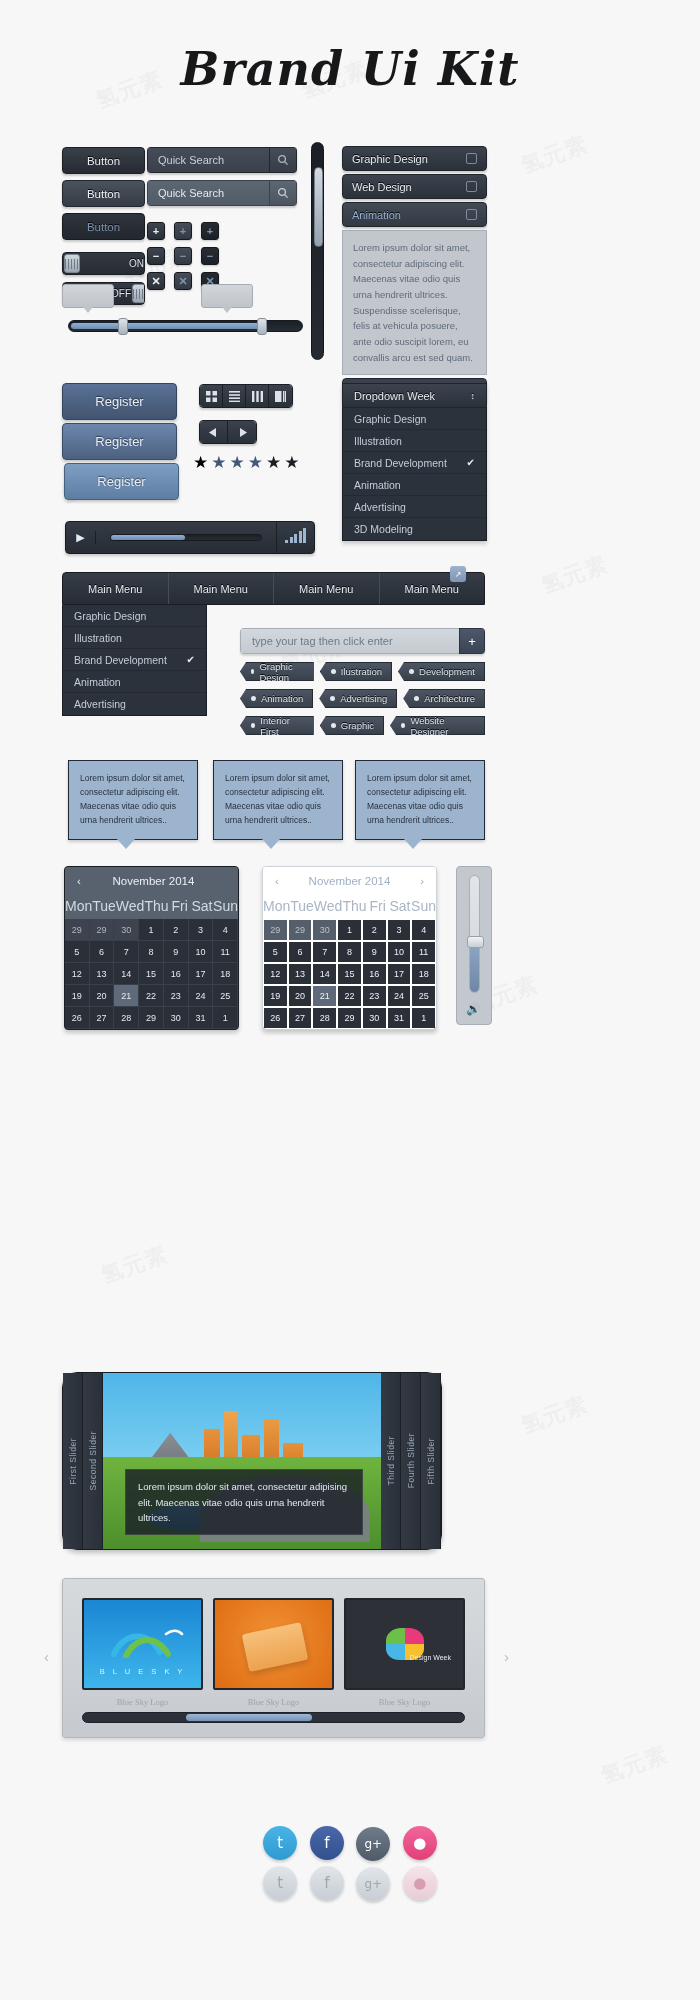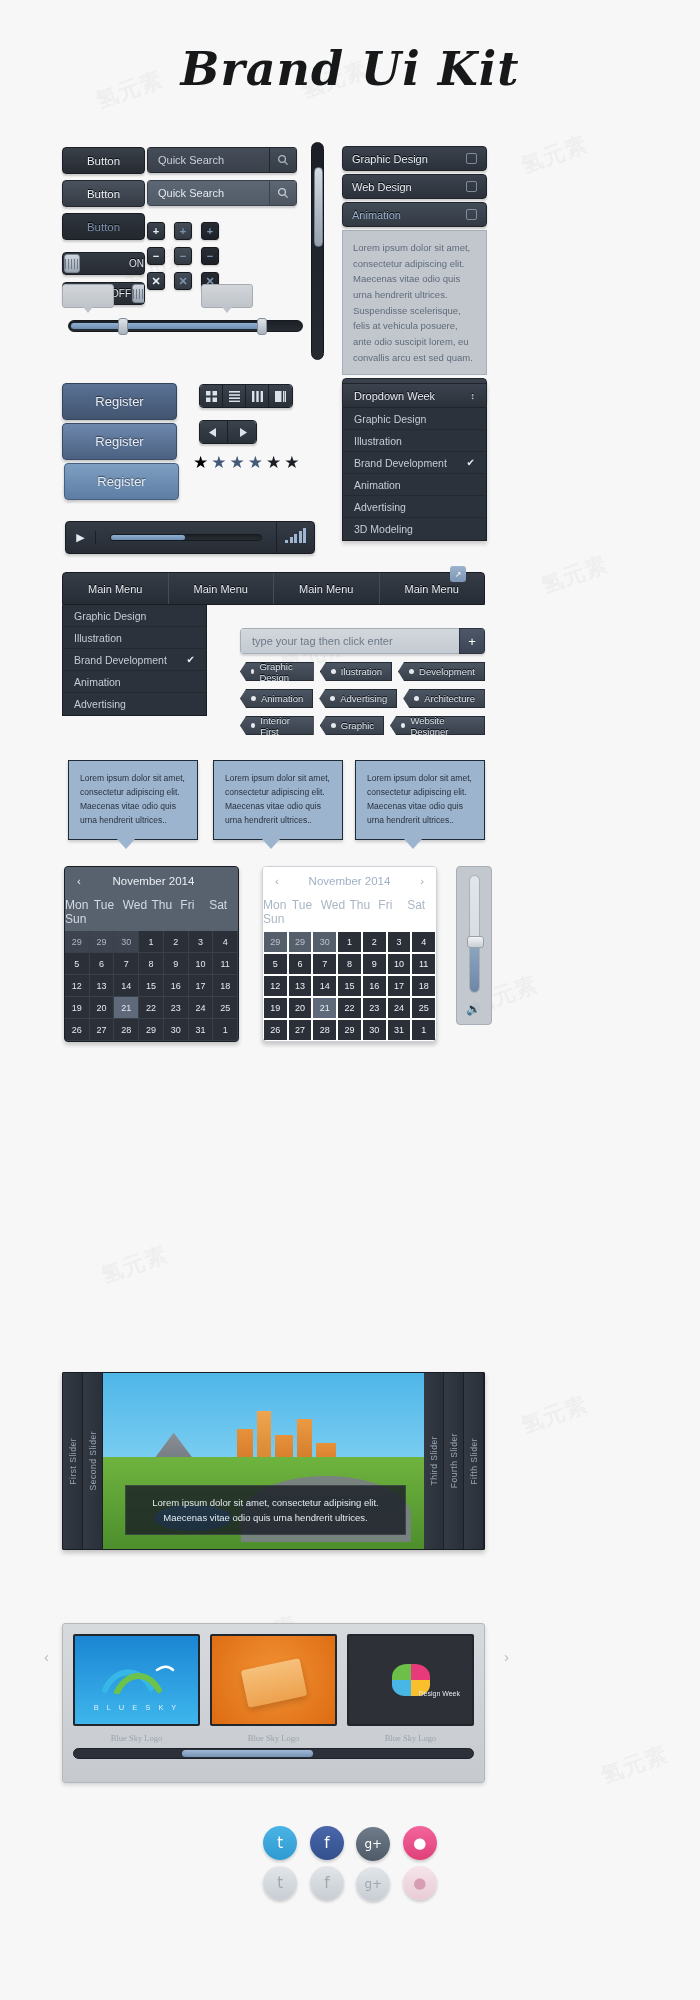--- a/index.html
+++ b/index.html
@@ -148,22 +148,22 @@
          box-shadow:0 2px 3px rgba(0,0,0,.18); }
   .tip:after { content:""; position:absolute; bottom:-10px; left:48px; width:0; height:0;
                border-left:9px solid transparent; border-right:9px solid transparent;
                border-top:10px solid #9db4ce; }
 
   
   .cal { position:absolute; width:175px; border-radius:4px; overflow:hidden;
          box-shadow:0 3px 4px rgba(0,0,0,.2); }
   .cal-hd { height:28px; display:flex; align-items:center; justify-content:space-between;
             padding:0 12px; font-size:11.5px; }
-  .cal-dow { display:grid; grid-template-columns:repeat(6,1fr); font-size:12px;
-             text-align:left; padding:3px 0 5px; }
+  .cal-dow { display:grid; grid-template-columns:repeat(7,1fr); font-size:14px;
+             text-align:center; padding:3px 0 5px; }
   .cal-grid { display:grid; grid-template-columns:repeat(7,1fr); }
   .cal-d { height:22px; display:flex; align-items:center; justify-content:center;
            font-size:9px; position:relative; }
   
   .cal-dark { background:#2a2f38; border:1px solid #1b1f25; }
   .cal-dark .cal-hd { background:#58616e; color:#eaeff5; }
   .cal-dark .cal-dow { background:#58616e; color:#d2dae4; }
   .cal-dark .cal-d { color:#e5eaf1; border-right:1px solid #3a404a; border-bottom:1px solid #3a404a; }
   .cal-dark .muted { color:#aeb7c2; background:#50596580; }
   .cal-dark .sel { background:#5e6a79; }
@@ -180,23 +180,23 @@
          border:1px solid #a8aeb5; padding:8px 0; text-align:center; }
   .vol .rail { width:11px; height:118px; margin:0 auto; border-radius:6px;
                background:linear-gradient(#e2e6ea,#cfd4da); border:1px solid #a9afb6;
                position:relative; }
   .vol .lvl { position:absolute; bottom:0; width:100%; height:44%; border-radius:0 0 5px 5px;
               background:linear-gradient(#8fa8c4,#6e87a6); }
   .vol .knob { position:absolute; top:52%; left:-3px; width:17px; height:12px; border-radius:3px;
                background:linear-gradient(#f2f4f6,#c8ced4); border:1px solid #9aa1a9; }
 
   
-  .slider { position:absolute; left:62px; top:1372px; width:423px; height:178px;
+  .slider { position:absolute; left:62px; top:1372px; width:380px; height:178px;
             background:linear-gradient(#2c323b,#242931); border:1px solid #191d23;
-            border-radius:1px; display:flex; box-shadow:0 3px 5px rgba(0,0,0,.22);text-align:center; }
+            border-radius:15px; display:flex; box-shadow:0 3px 5px rgba(0,0,0,.22); }
   .sl-tab { width:20px; border-right:1px solid #1b1f25;
             background:linear-gradient(90deg,#333a44,#2a3039);
             display:flex; align-items:center; justify-content:center; }
   .sl-tab span { writing-mode:vertical-rl; transform:rotate(180deg); font-size:8.5px;
                  color:#9aa6b4; letter-spacing:.5px; }
   .sl-stage { flex:1; position:relative; overflow:hidden; }
   .sky { position:absolute; inset:0; background:linear-gradient(#4fb6e8 0%,#7fd0f2 55%,#b9e7f8 100%); }
   .ground { position:absolute; left:0; right:0; bottom:0; height:52%;
             background:linear-gradient(#6fb33f,#4d8f2c); }
   .hill { position:absolute; bottom:32%; left:8%; width:90px; height:60px;
@@ -208,21 +208,21 @@
           background:#7a8086; border-radius:50% 50% 0 0/60% 60% 0 0; opacity:.92; }
   .water { position:absolute; bottom:10%; left:16%; width:78px; height:26px; border-radius:50%;
            background:linear-gradient(#4aa6dc,#2f7fb5); }
   .sl-cap { position:absolute; left:22px; right:18px; bottom:14px;
             background:rgba(26,31,38,.82); border:1px solid rgba(255,255,255,.1);
             padding:9px 12px; font-size:9.5px; line-height:1.6; color:#e3e9f0; }
 
   
   .gal { position:absolute; left:62px; top:1578px; width:423px; height:160px;
          background:linear-gradient(#d7dadd,#c6cacf); border:1px solid #b3b8bd;
-         border-radius:3px; padding:10px; box-shadow:0 2px 4px rgba(0,0,0,.15);margin-top:45px; }
+         border-radius:3px; padding:19px; box-shadow:0 2px 4px rgba(0,0,0,.15); }
   .gal-row { display:flex; gap:10px; }
   .gal-card { width:127px; height:92px; border:2px solid #22272e; border-radius:2px;
               position:relative; overflow:hidden; }
   .g1 { background:linear-gradient(#1b86d4,#3eb6ec); display:flex; align-items:flex-end;
         justify-content:center; padding-bottom:12px; }
   .g1 .lab { font-size:7.5px; color:#dff1fc; letter-spacing:3px; }
   .g2 { background:radial-gradient(circle at 50% 45%,#f29234,#dd6b12); }
   .card-mock { position:absolute; top:32%; left:26%; width:60px; height:38px; border-radius:3px;
                background:linear-gradient(#f6c07a,#eda24f); transform:rotate(-12deg);
                box-shadow:0 3px 6px rgba(0,0,0,.18); }

